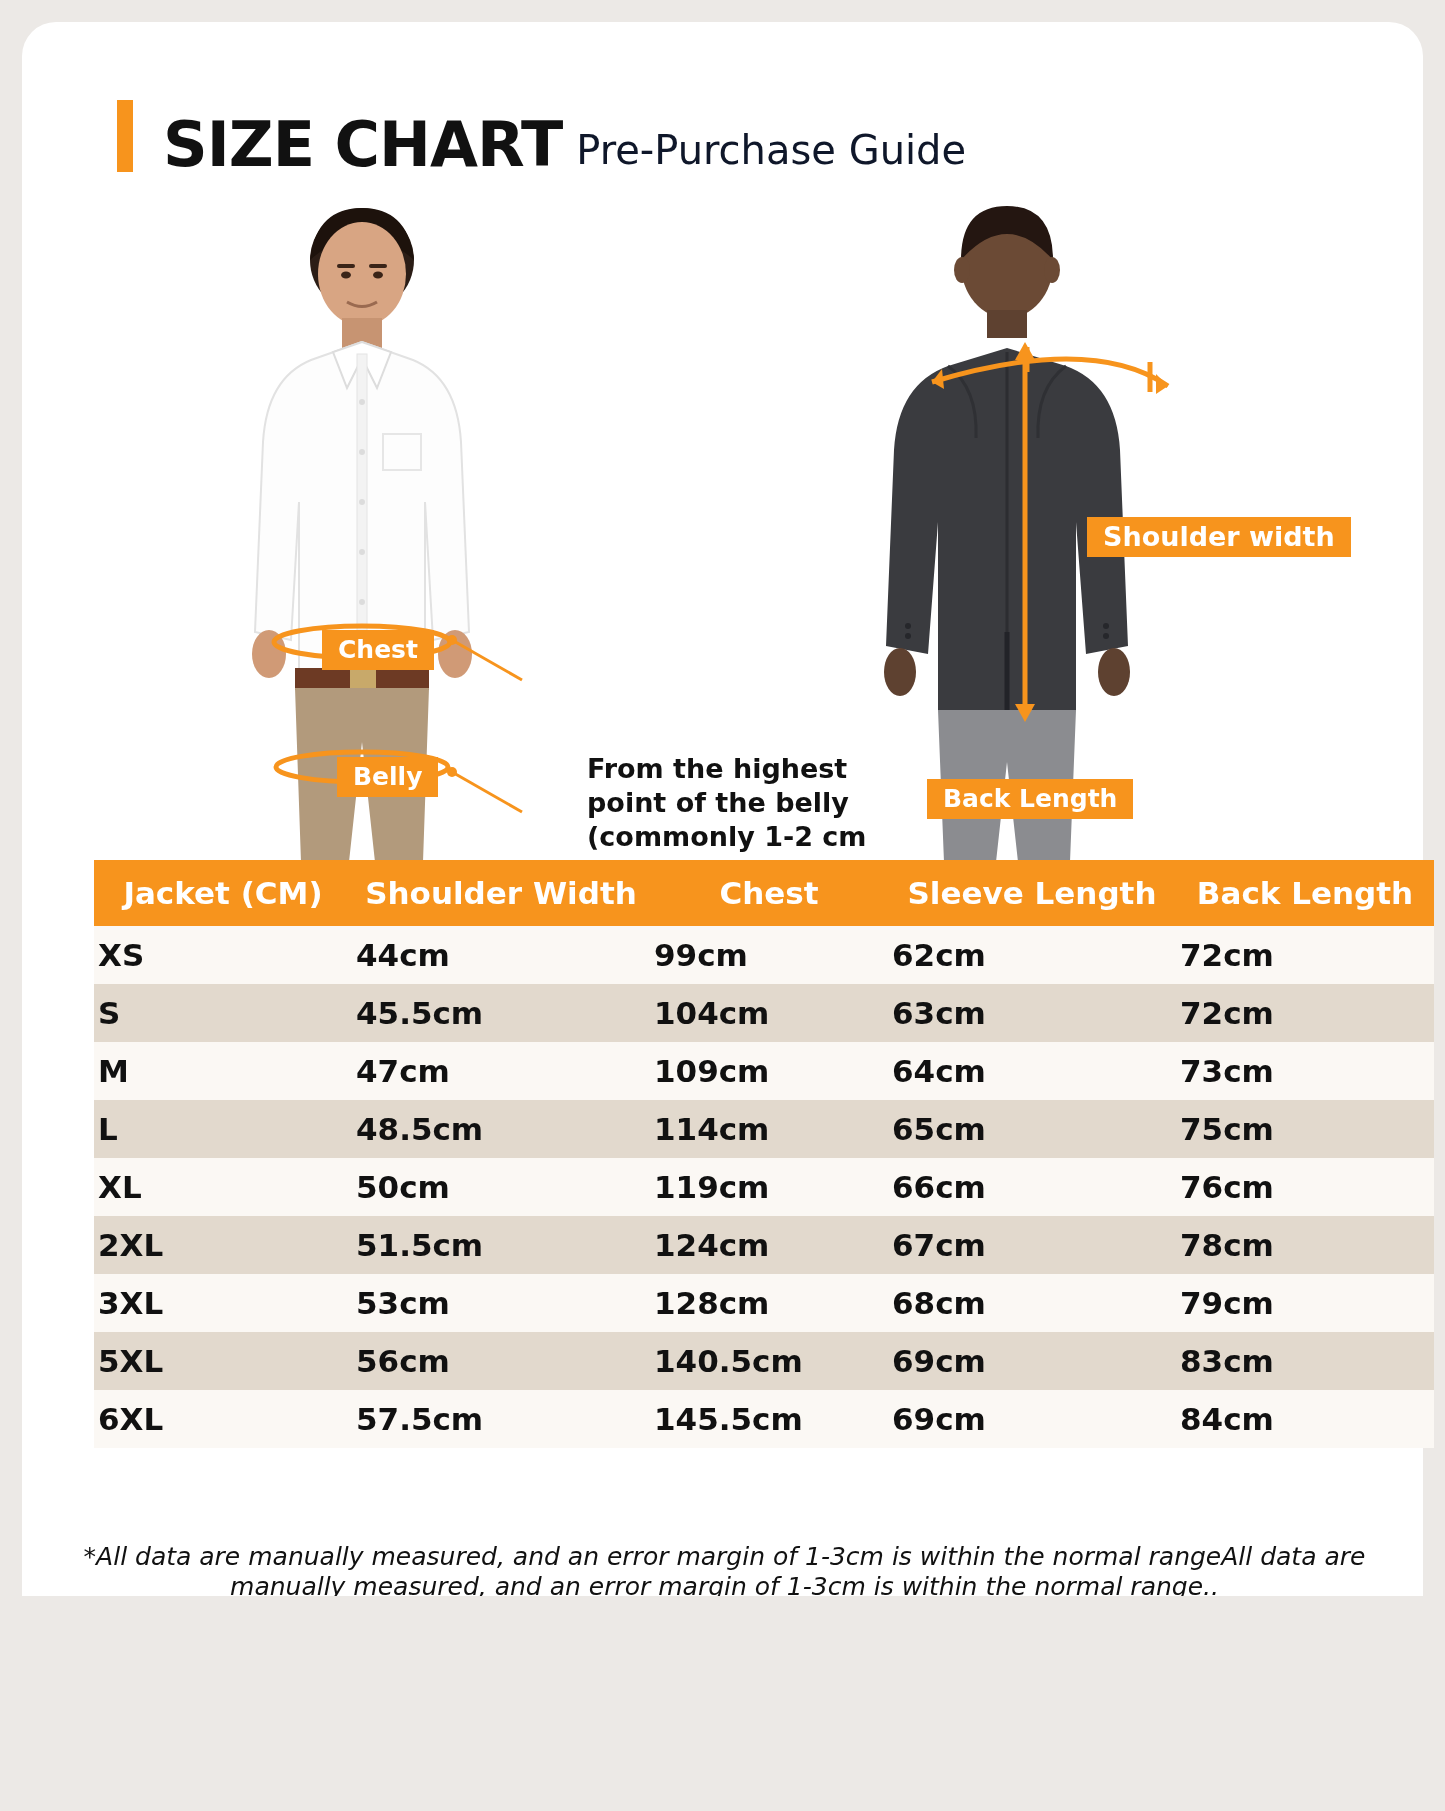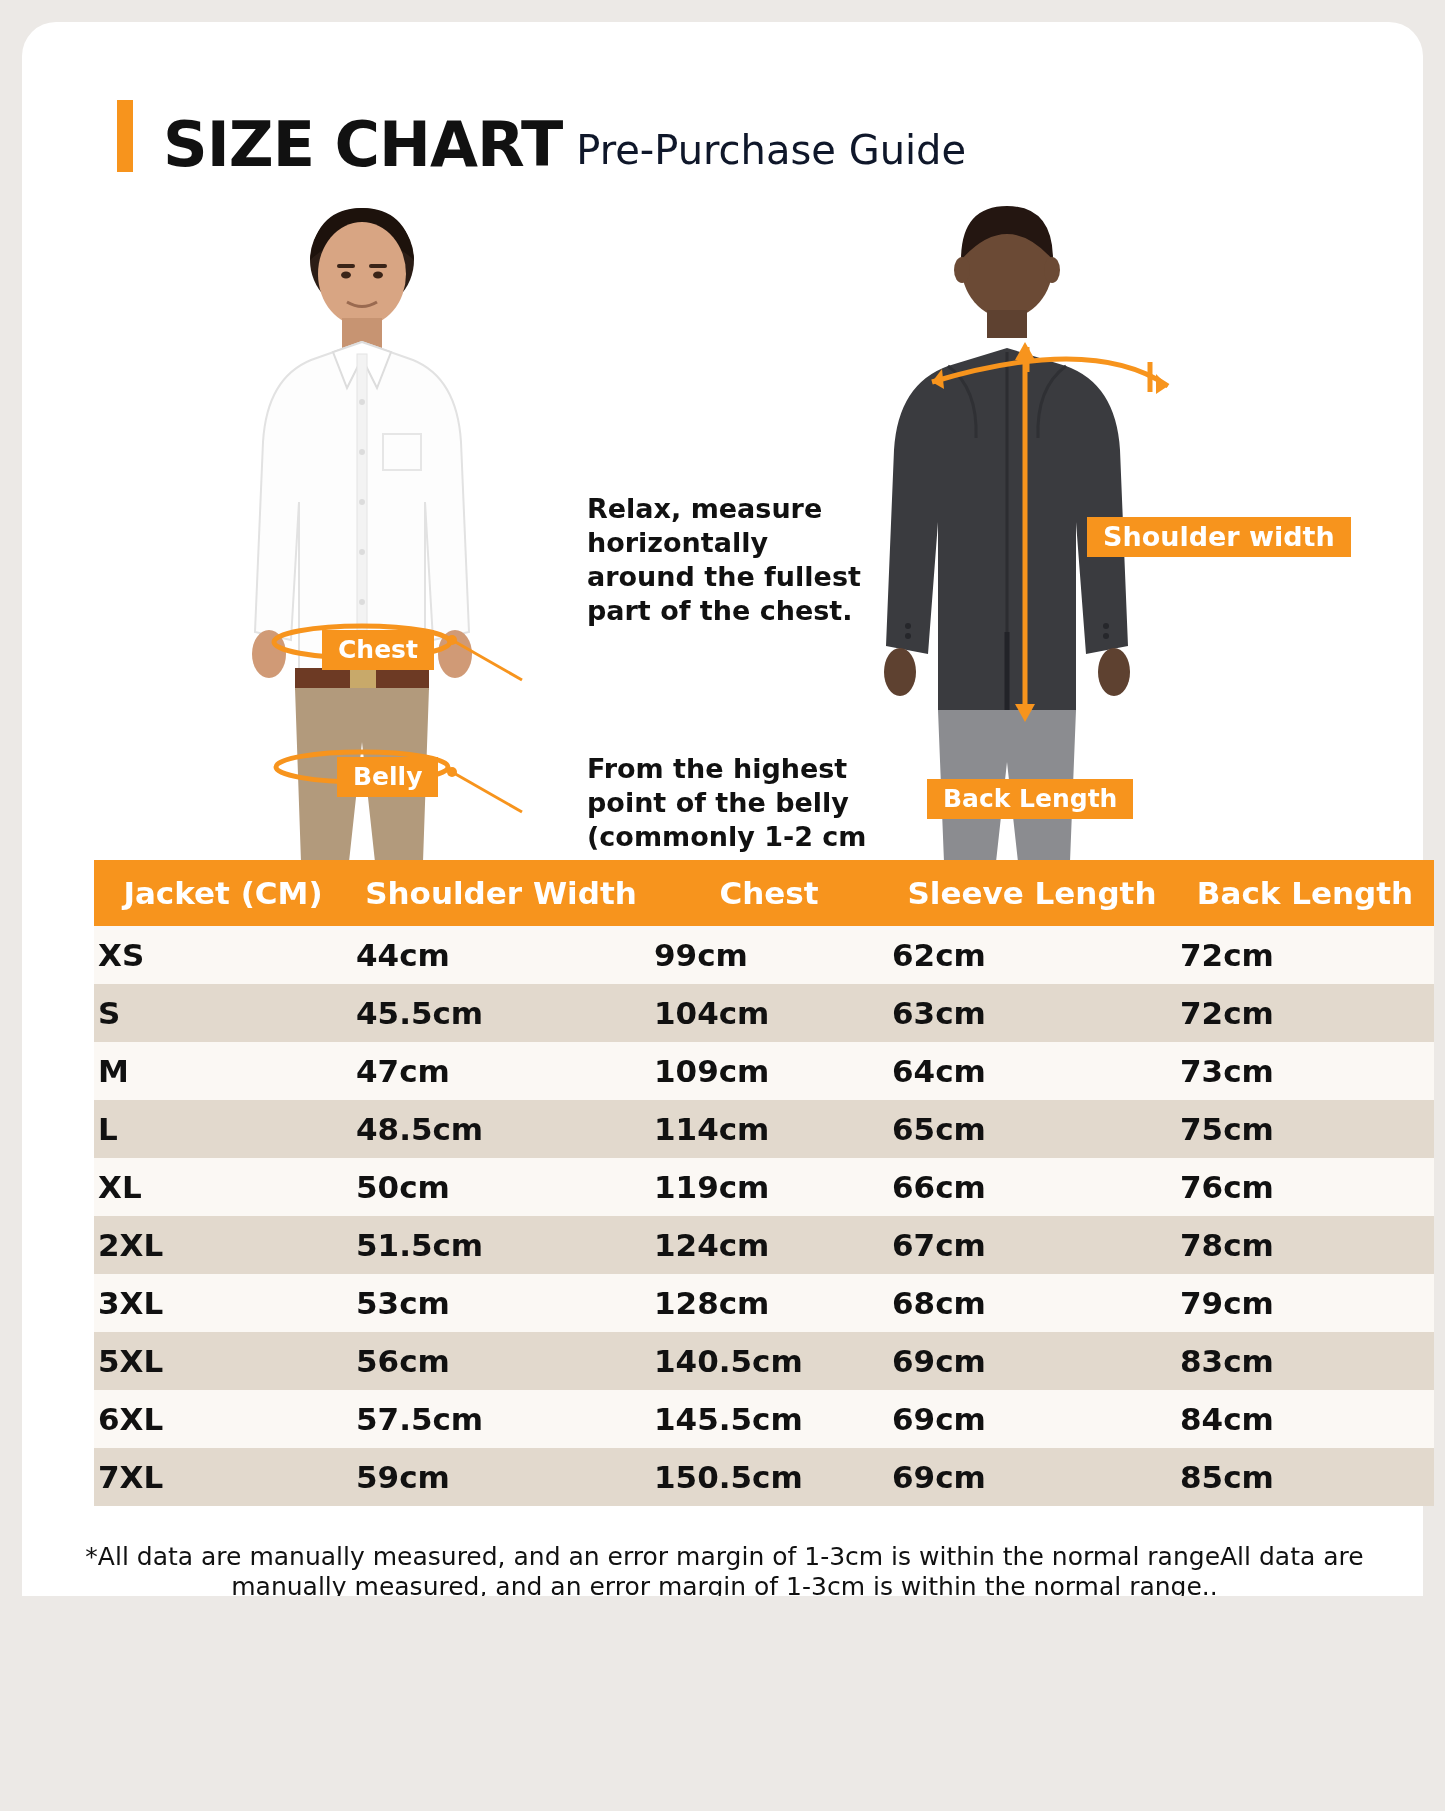--- a/index.html
+++ b/index.html
@@ -143,20 +143,21 @@
   
   .footnote {
     position: absolute;
     left: 40px;
     top: 1520px;
     width: 1325px;
     text-align: center;
     font-size: 25px;
     color: #111111;
     line-height: 30px;
+    font-style: italic;
   }
 </style>
 </head>
 <body>
 
 <div id="page">
   <div class="card">
 
     <div class="header">
       <div class="accent-bar"></div>
@@ -254,21 +255,20 @@
         <line x1="1003" y1="148" x2="1003" y2="512" stroke="#F7941D" stroke-width="5"></line>
         <path d="M1003 140 l-10 18 l20 0 z" fill="#F7941D"></path>
         <path d="M1003 520 l-10 -18 l20 0 z" fill="#F7941D"></path>
       </svg>
 
       <div class="olabel" id="label-chest">Chest</div>
       <div class="olabel" id="label-belly">Belly</div>
       <div class="olabel" id="label-shoulder">Shoulder width</div>
       <div class="olabel" id="label-backlen">Back  Length</div>
 
-      <div class="desc" id="desc-chest"> Relax, measure horizontally around the fullest part of the chest.</div>
       <div class="desc" id="desc-belly">From the highest point of the belly  (commonly 1-2 cm above the navel).</div>
     </div>
 
     <div class="table-wrap">
       <table class="size">
         <thead>
           <tr>
             <th style="width:250px">Jacket (CM)</th>
             <th style="width:290px">Shoulder Width</th>
             <th style="width:230px">Chest</th>
@@ -333,27 +333,20 @@
               <td>69cm</td>
               <td>83cm</td>
             </tr>
             <tr>
               <td>6XL</td>
               <td>57.5cm</td>
               <td>145.5cm</td>
               <td>69cm</td>
               <td>84cm</td>
             </tr>
-            <tr>
-              <td>7XL</td>
-              <td>59cm</td>
-              <td>150.5cm</td>
-              <td>69cm</td>
-              <td>85cm</td>
-            </tr>
           </tbody>
       </table>
     </div>
 
     <div class="footnote">*All data are manually measured, and an error margin of 1-3cm is within the normal rangeAll data are manually measured, and an error margin of 1-3cm is within the normal range..</div>
 
   </div>
 </div>
 
 </body></html>

